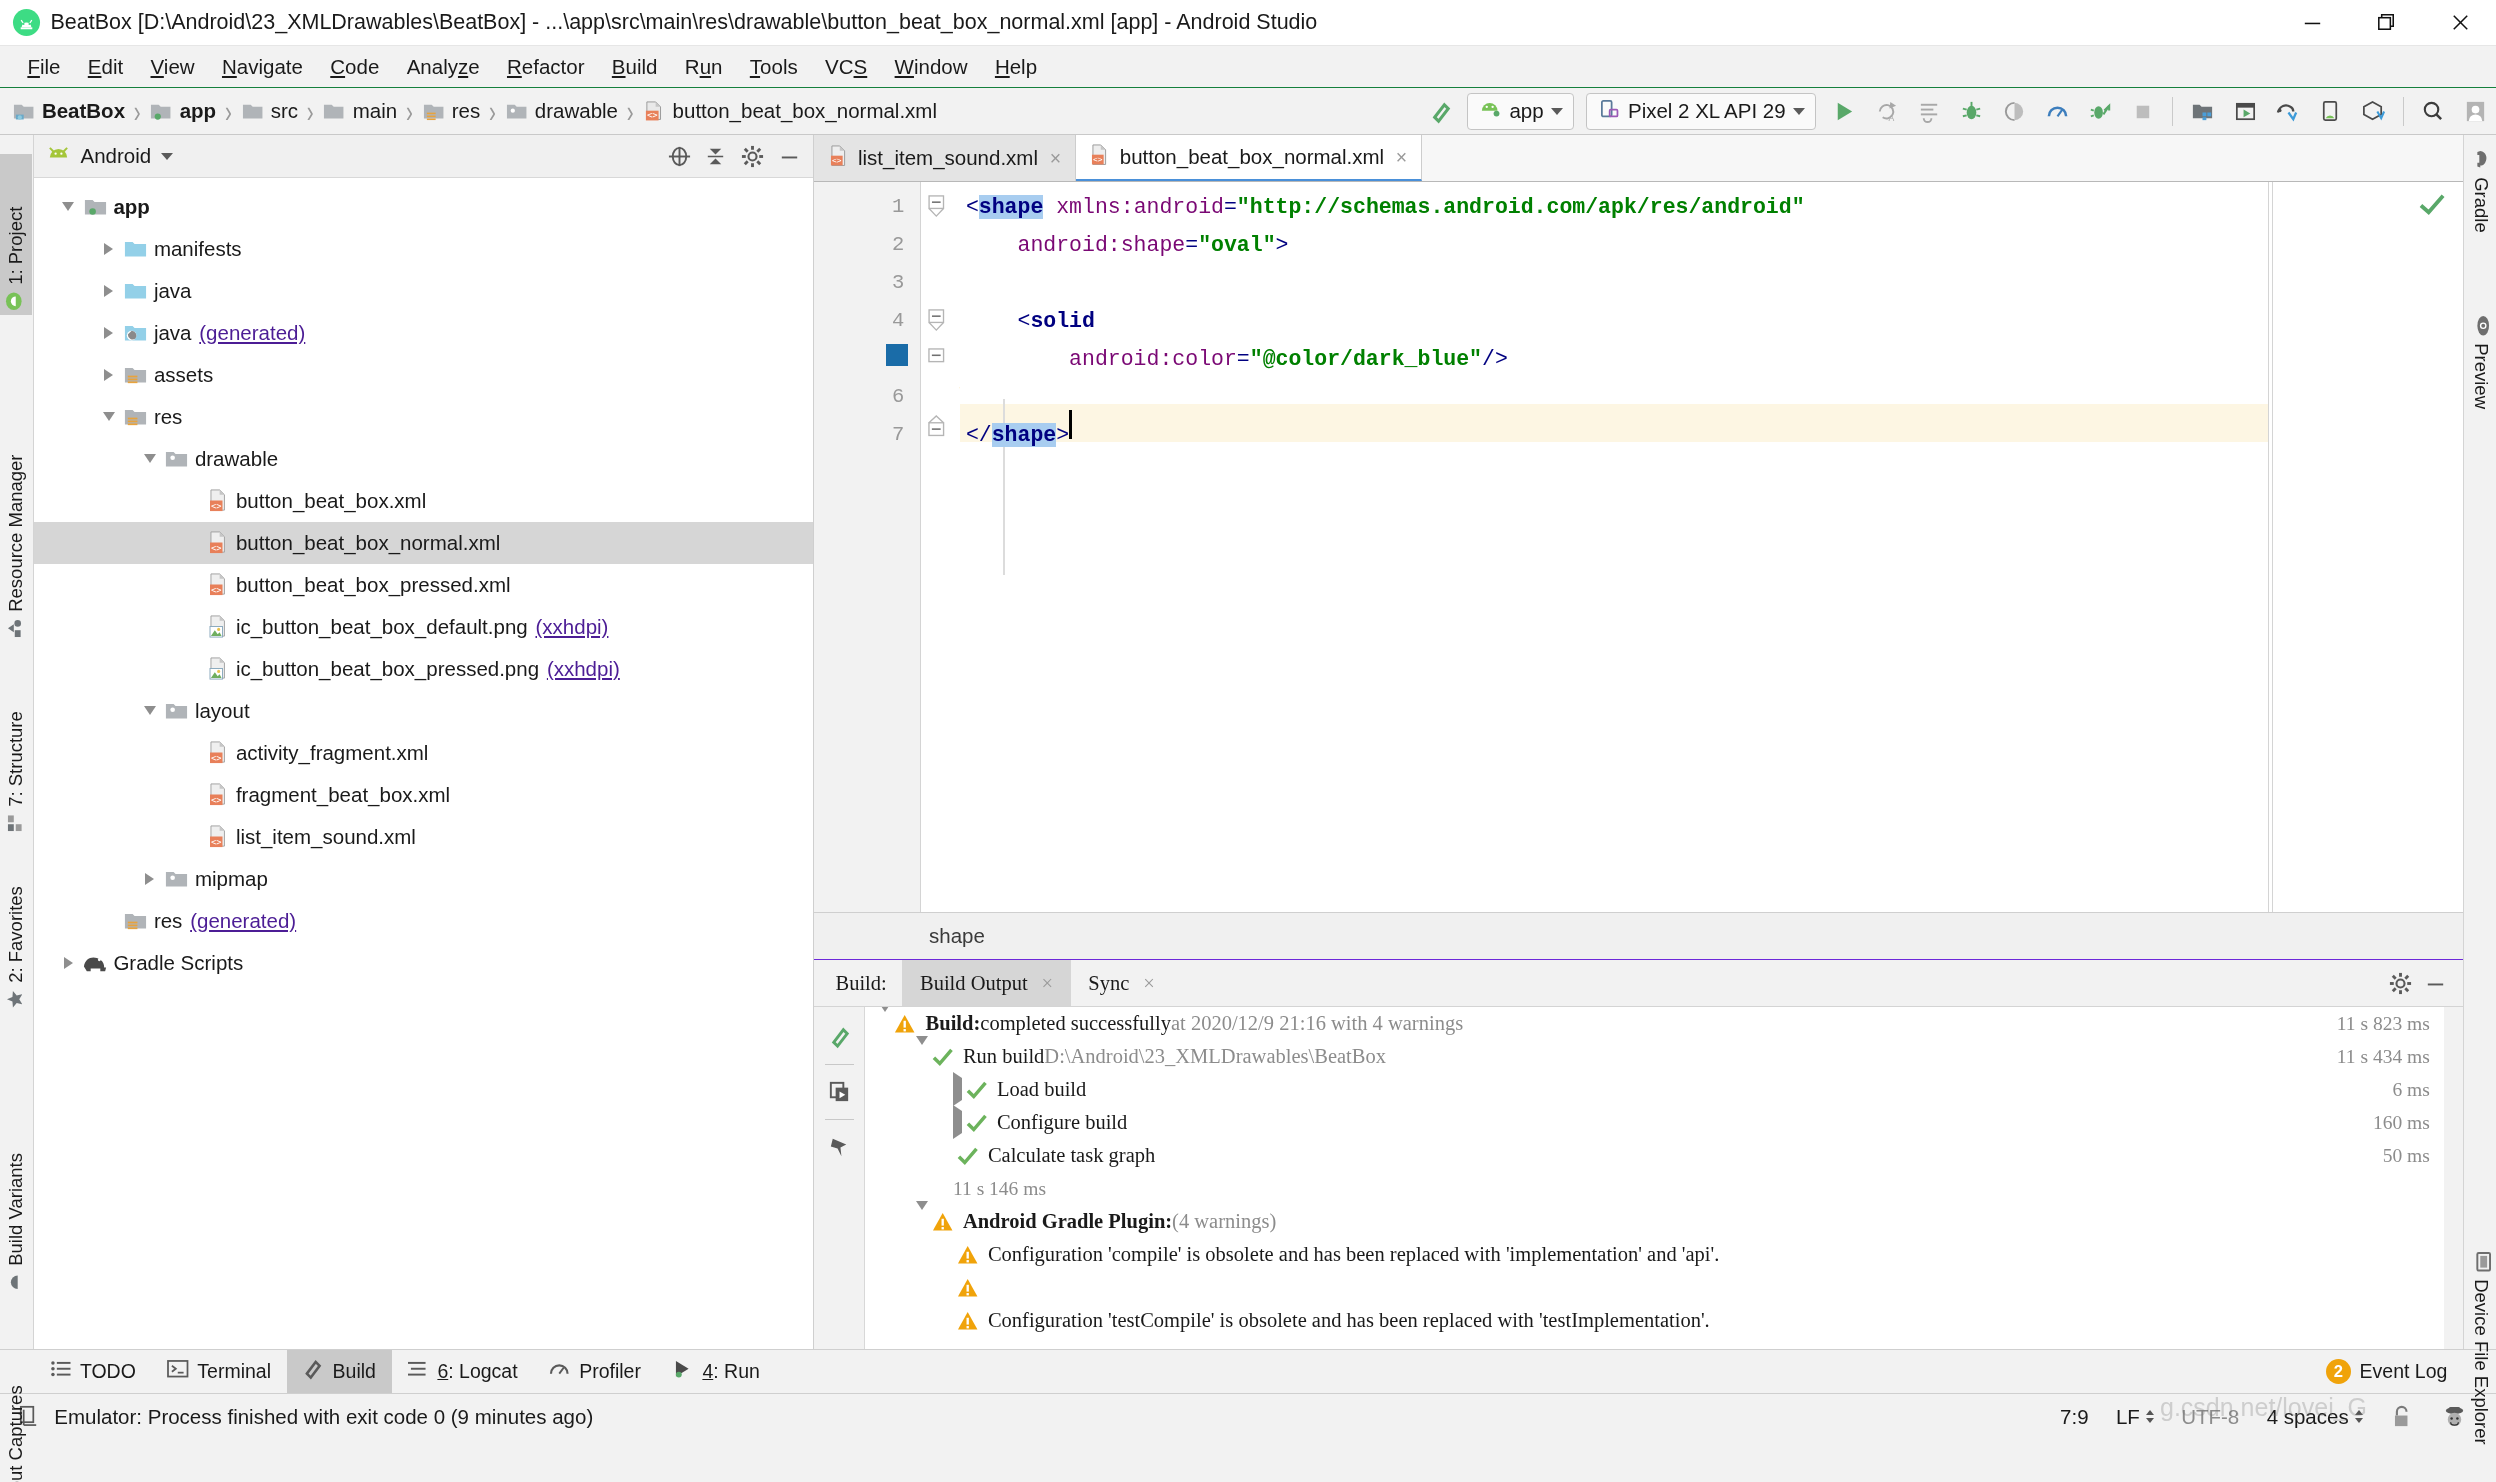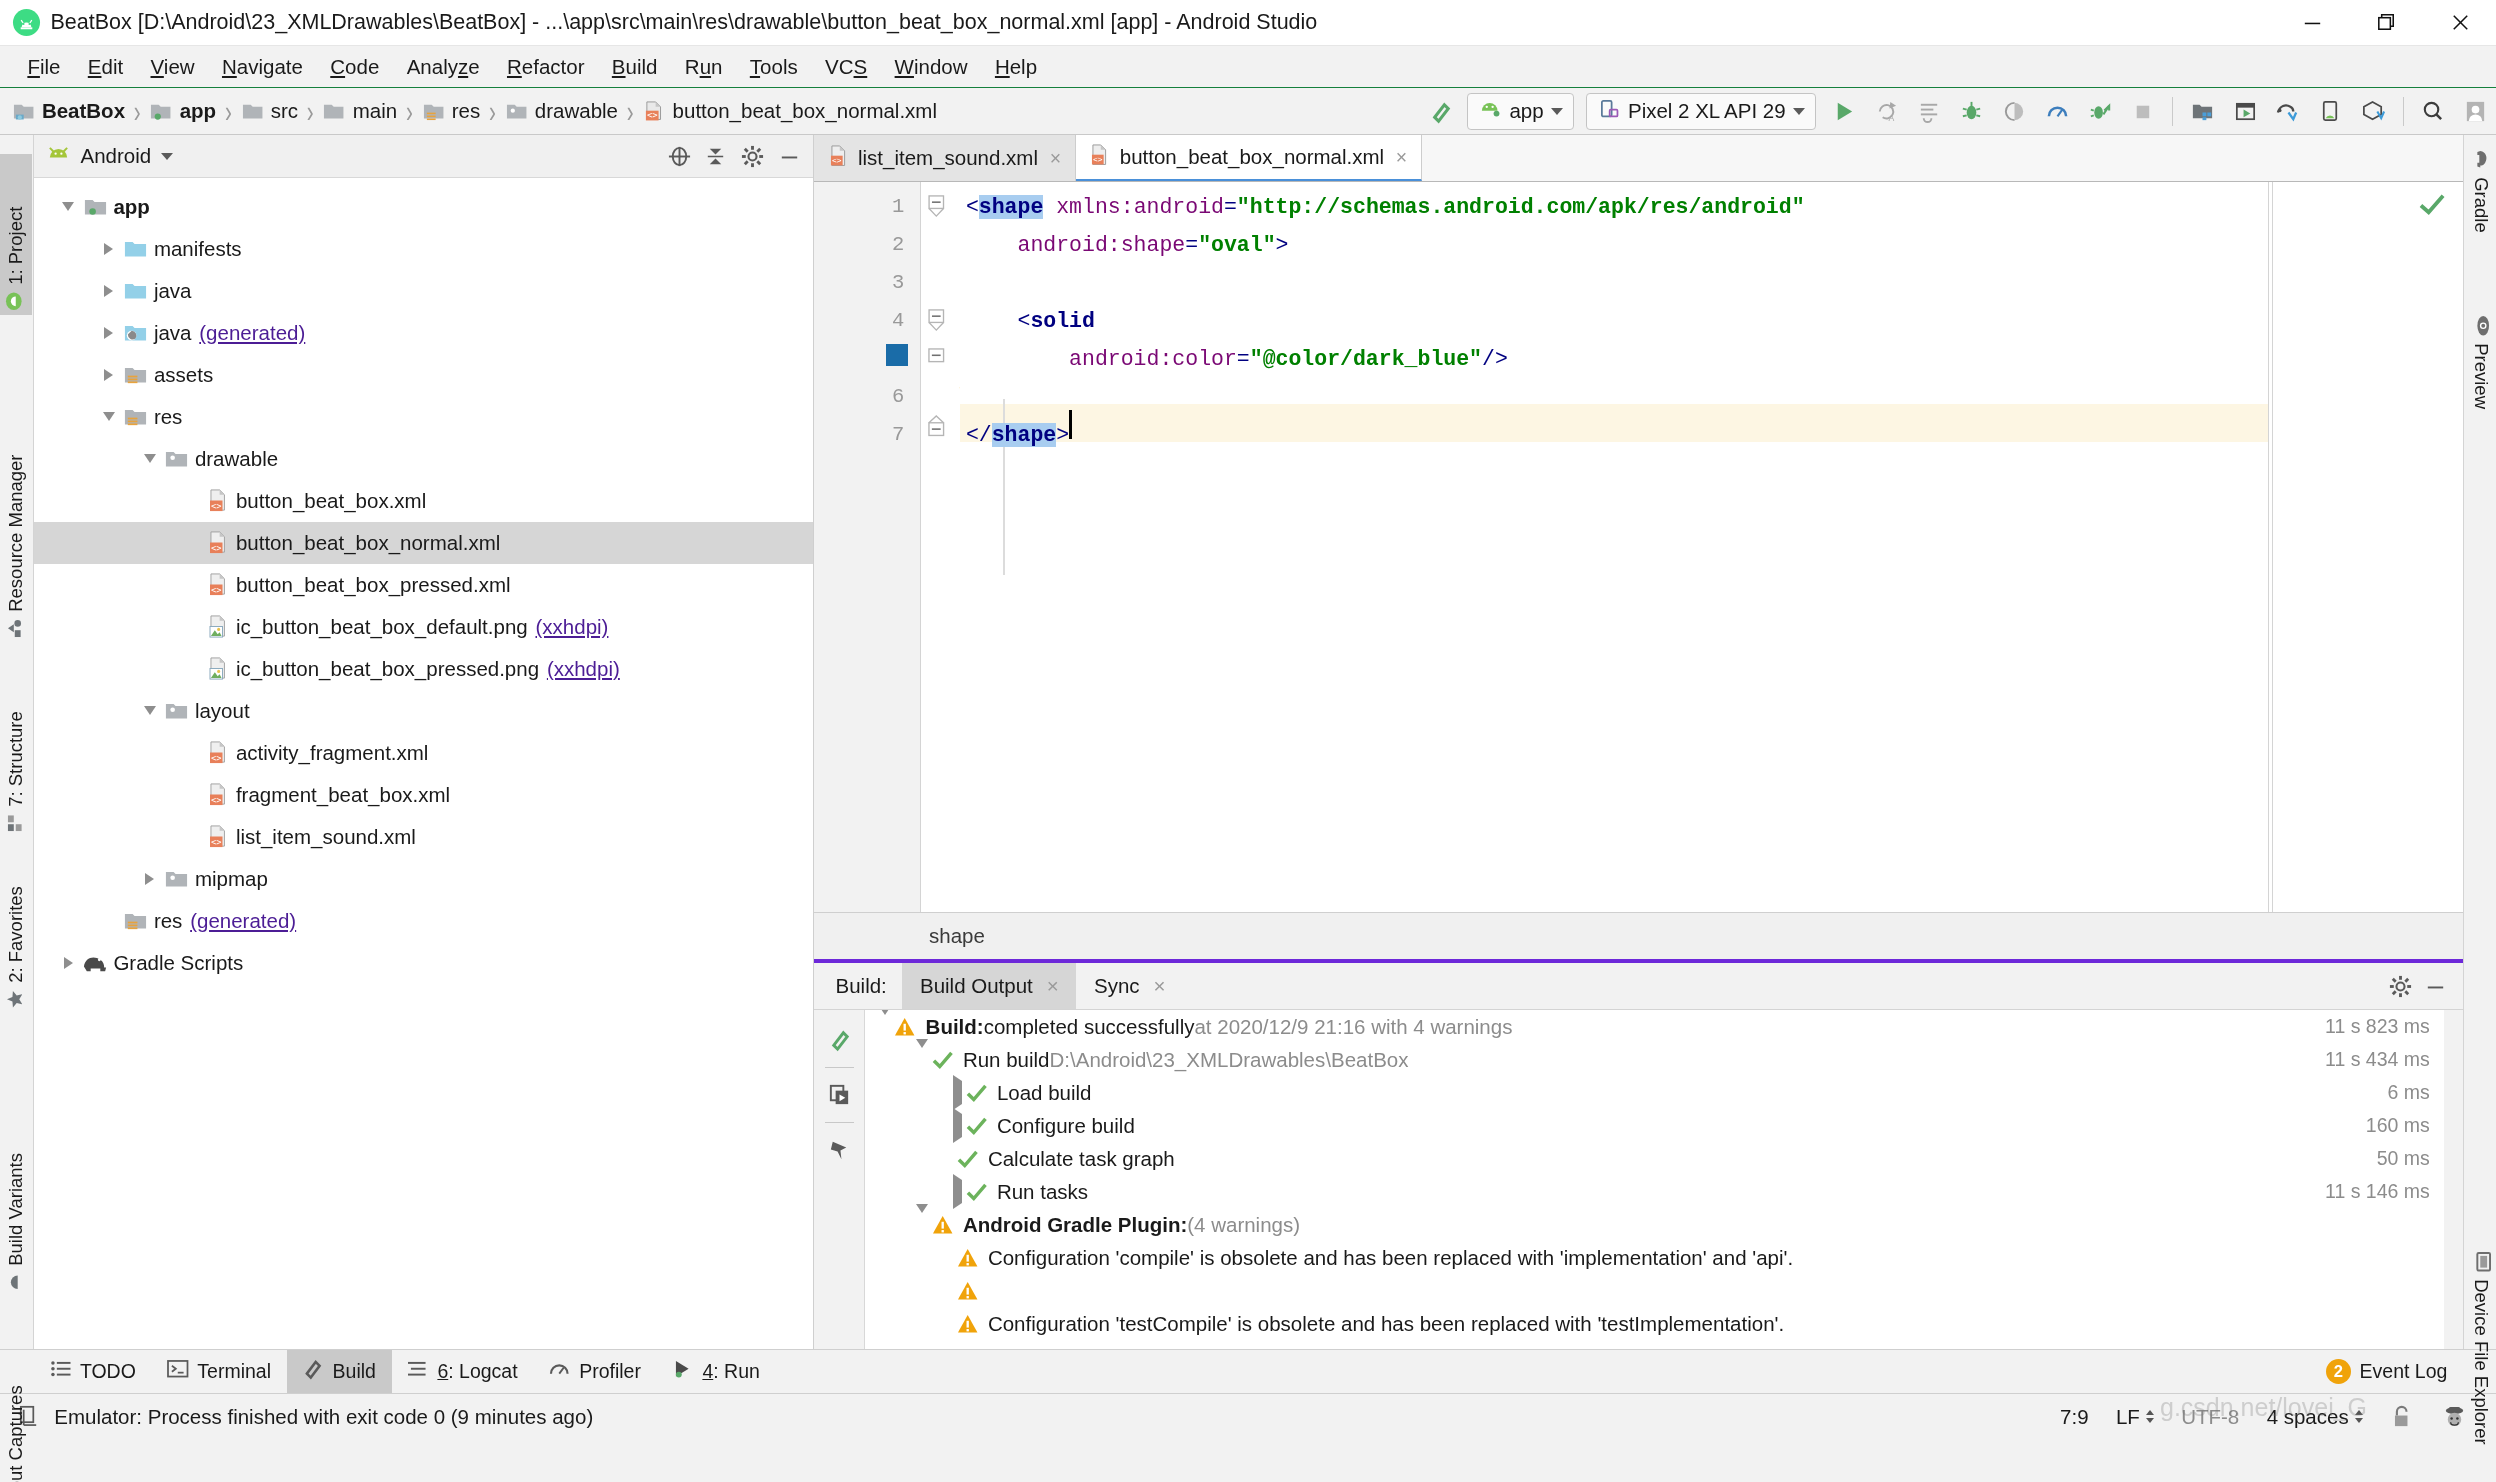--- a/index.html
+++ b/index.html
@@ -174,21 +174,21 @@
   }
   #editorcrumb {
     height: 47px; flex: 0 0 47px; background: #f0f0f0;
     border-top: 1px solid #cfcfcf; display: flex; align-items: center;
     padding-left: 115px; font-size: 20.5px; color: #3a3a3a;
   }
 
   
   #buildpanel {
     height: 390px; flex: 0 0 390px; background: #fff;
-    display: flex; flex-direction: column; border-top: 4px solid #6d28d9;
+    display: flex; flex-direction: column; border-top: 1px solid #6d28d9; font-family: Liberation Serif, serif;
   }
   #buildhead {
     height: 47px; flex: 0 0 47px; background: #f2f2f2;
     display: flex; align-items: stretch; border-bottom: 1px solid #d4d4d4;
   }
   #buildhead .blabel { font-size: 20.5px; color: #1a1a1a; display: flex; align-items: center; padding: 0 15.6px 0 21.5px; }
   #buildhead .btab {
     display: flex; align-items: center; gap: 14px; padding: 0 17.6px;
     font-size: 20.5px; color: #1a1a1a;
   }
@@ -1085,29 +1085,20 @@
                 <span class="bicon">
                   <svg width="23.4" height="23.4" viewBox="0 0 24 24">
                     <polyline points="3,13 9,19 21,5" fill="none" stroke="#6cb35c" stroke-width="3.6"></polyline>
                   </svg>
                 </span>
                 <span>Calculate task graph</span>
               </div>
               <span class="btime">50 ms</span>
             </div>
             <div class="brow" style="padding-left: 88px;">
-              <div class="bcol">
-                <span class="arrow"><i class="arr-r"></i></span>
-                <span class="bicon">
-                  <svg width="23.4" height="23.4" viewBox="0 0 24 24">
-                    <polyline points="3,13 9,19 21,5" fill="none" stroke="#6cb35c" stroke-width="3.6"></polyline>
-                  </svg>
-                </span>
-                <span>Run tasks</span>
-              </div>
               <span class="btime">11 s 146 ms</span>
             </div>
             <div class="brow" style="padding-left: 51px;">
               <div class="bcol">
                 <span class="arrow"><i class="arr-d"></i></span>
                 <span class="bicon">
                   <svg width="23.4" height="23.4" viewBox="0 0 24 24">
                     <polygon points="12,3 22,21 2,21" fill="#f0a30a"></polygon>
                     <rect x="10.8" y="9" width="2.4" height="7" fill="#fff"></rect>
                     <rect x="10.8" y="17.5" width="2.4" height="2.4" fill="#fff"></rect>

